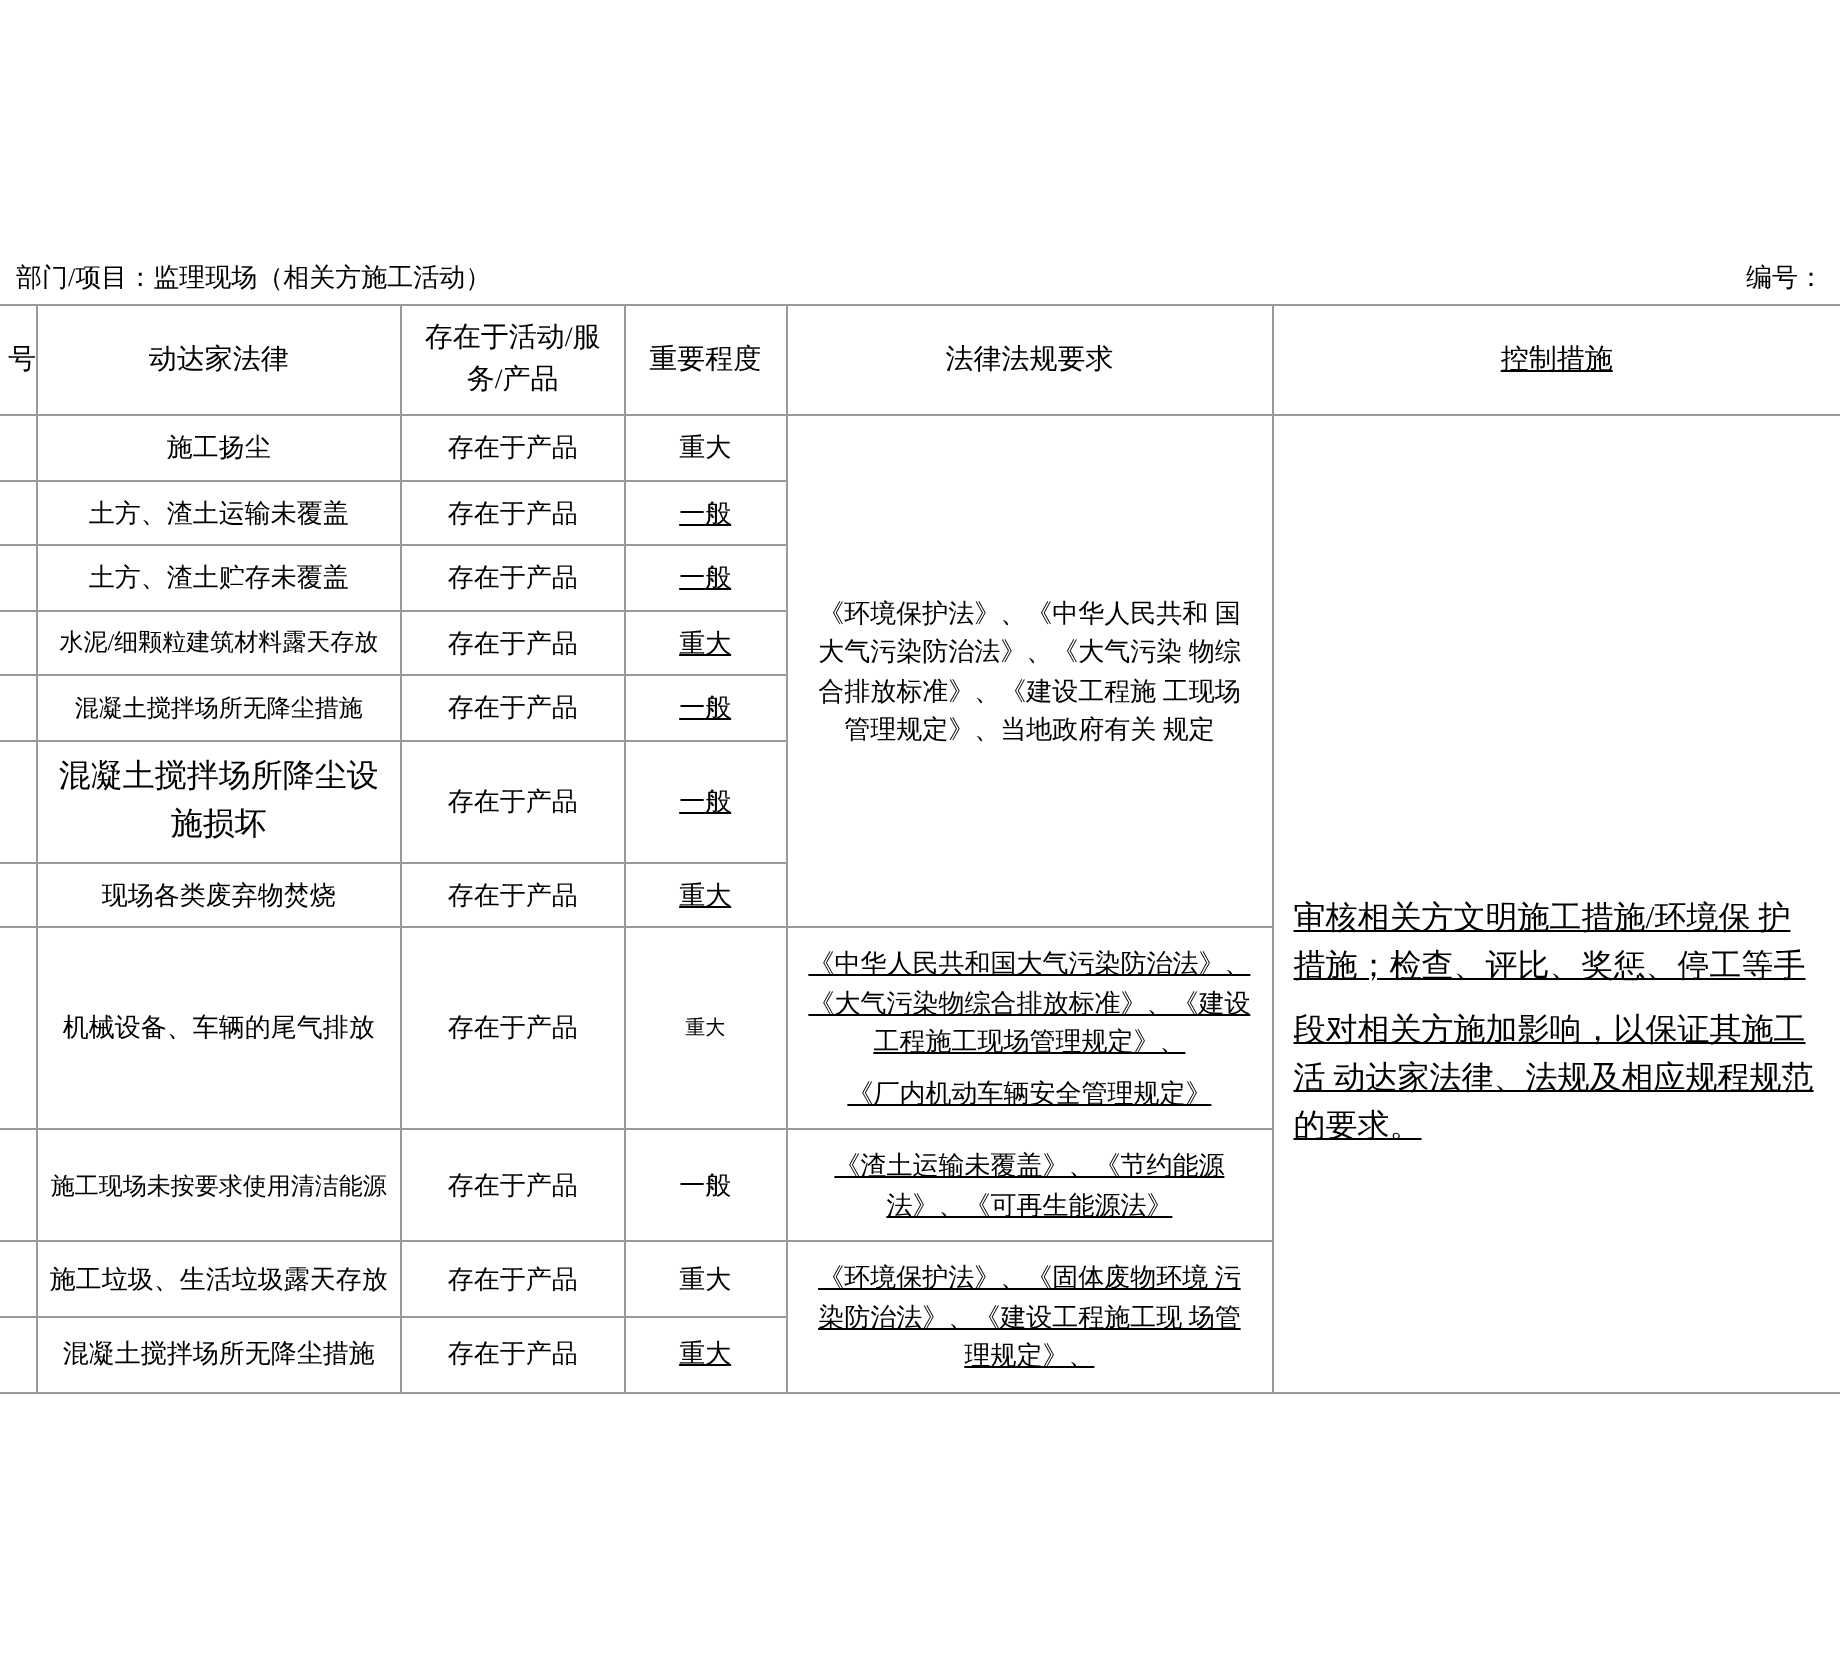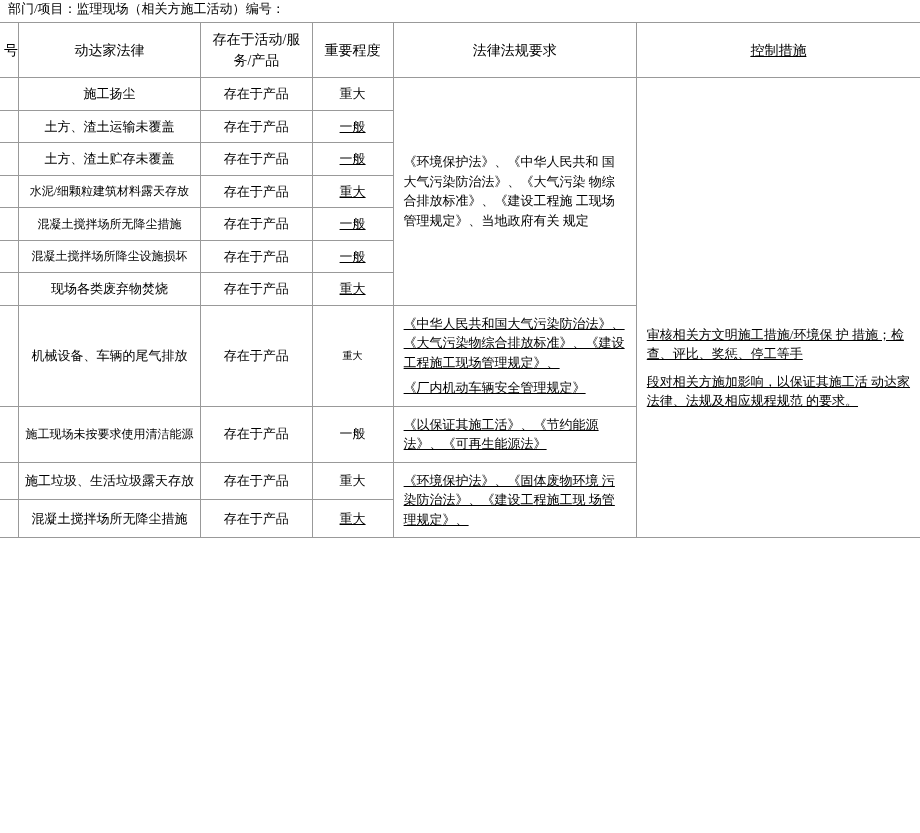--- a/index.html
+++ b/index.html
@@ -8,22 +8,24 @@
       padding: 0;
       font-family: "SimSun", "宋体", serif;
       font-size: 13px;
       background: #fff;
       width: 920px;
       height: 833px;
       overflow: hidden;
       position: relative;
     }
     .header-row {
+      margin-top: 130px;
       padding: 0 8px;
       display: flex;
+      justify-content: space-between;
       font-size: 13px;
     }
     table {
       border-collapse: collapse;
       width: 100%;
       table-layout: fixed;
       margin-top: 4px;
     }
     th, td {
       border: 1px solid #999;
@@ -34,22 +36,22 @@
       font-size: 13px;
       line-height: 1.5;
     }
     th { font-size: 14px; }
     .col-seq { width: 18px; }
     .col-factor { width: 180px; }
     .col-exist { width: 110px; }
     .col-level { width: 80px; }
     .col-law { width: 240px; }
     .col-measure { width: 280px; }
-    .law-cell { text-align: left; padding: 8px 10px; }
-    .measure-cell { text-align: left; padding: 8px 10px; font-size: 13px; }
+    .law-cell { text-align: center; padding: 8px 10px; }
+    .measure-cell { text-align: left; padding: 8px 10px; font-size: 16px; }
     .small { font-size: 10px; }
     table tr th:first-child, table tr td:first-child { border-left: none; }
     table tr th:last-child, table tr td:last-child { border-right: none; text-decoration: underline; }
     .bottom-space { height: 130px; }
   </style>
 </head>
 <body>
 
 <div class="header-row">
   <span>部门/项目：监理现场（相关方施工活动）</span>
@@ -108,21 +110,21 @@
       <td>重大</td>
     </tr>
     <tr>
       <td></td>
       <td style="font-size:12px">混凝土搅拌场所无降尘措施</td>
       <td>存在于产品</td>
       <td>一般</td>
     </tr>
     <tr>
       <td></td>
-      <td style="font-size:12px">混凝土搅拌场所降尘设施损坏</td>
+      <td style="font-size:16px">混凝土搅拌场所降尘设施损坏</td>
       <td>存在于产品</td>
       <td>一般</td>
     </tr>
     <tr>
       <td></td>
       <td>现场各类废弃物焚烧</td>
       <td>存在于产品</td>
       <td>重大</td>
     </tr>
     <tr>
@@ -134,21 +136,21 @@
         <div>《中华人民共和国大气污染防治法》、《大气污染物综合排放标准》、《建设工程施工现场管理规定》、</div>
         <div style="height:6px"></div>
         <div>《厂内机动车辆安全管理规定》</div>
       </td>
     </tr>
     <tr>
       <td></td>
       <td style="font-size:12px">施工现场未按要求使用清洁能源</td>
       <td>存在于产品</td>
       <td>一般</td>
-      <td class="law-cell">《以保证其施工活》、《节约能源 法》、《可再生能源法》</td>
+      <td class="law-cell">《渣土运输未覆盖》、《节约能源 法》、《可再生能源法》</td>
     </tr>
     <tr>
       <td></td>
       <td style="font-size:13px">施工垃圾、生活垃圾露天存放</td>
       <td>存在于产品</td>
       <td>重大</td>
       <td rowspan="2" class="law-cell">《环境保护法》、《固体废物环境 污染防治法》、《建设工程施工现 场管理规定》、</td>
     </tr>
     <tr>
       <td></td>

